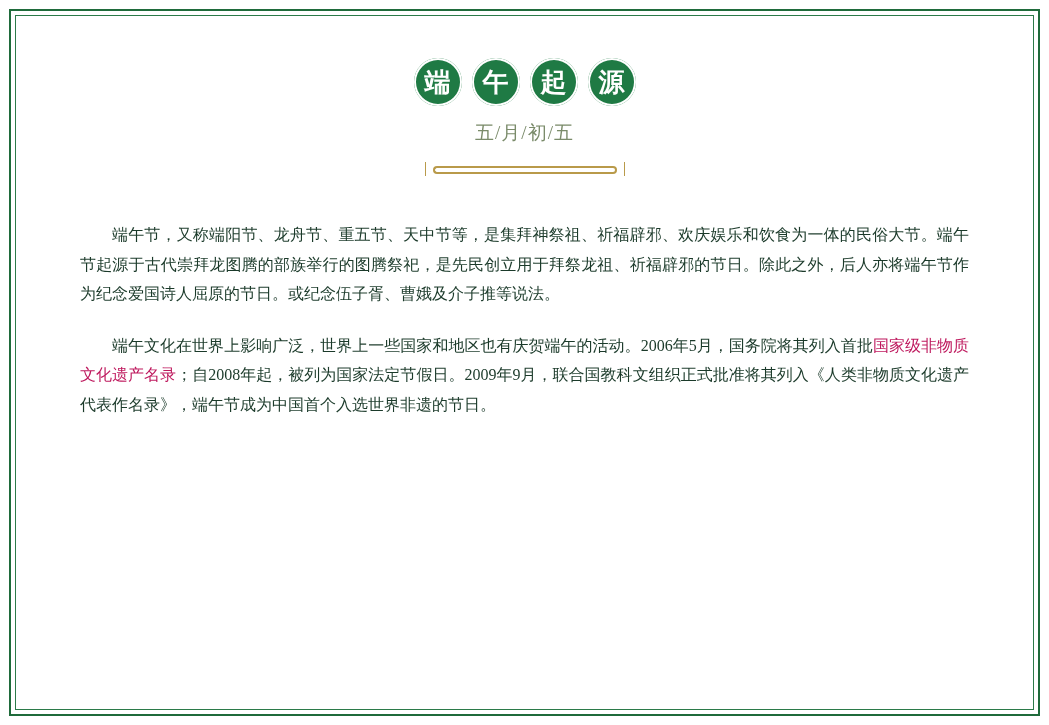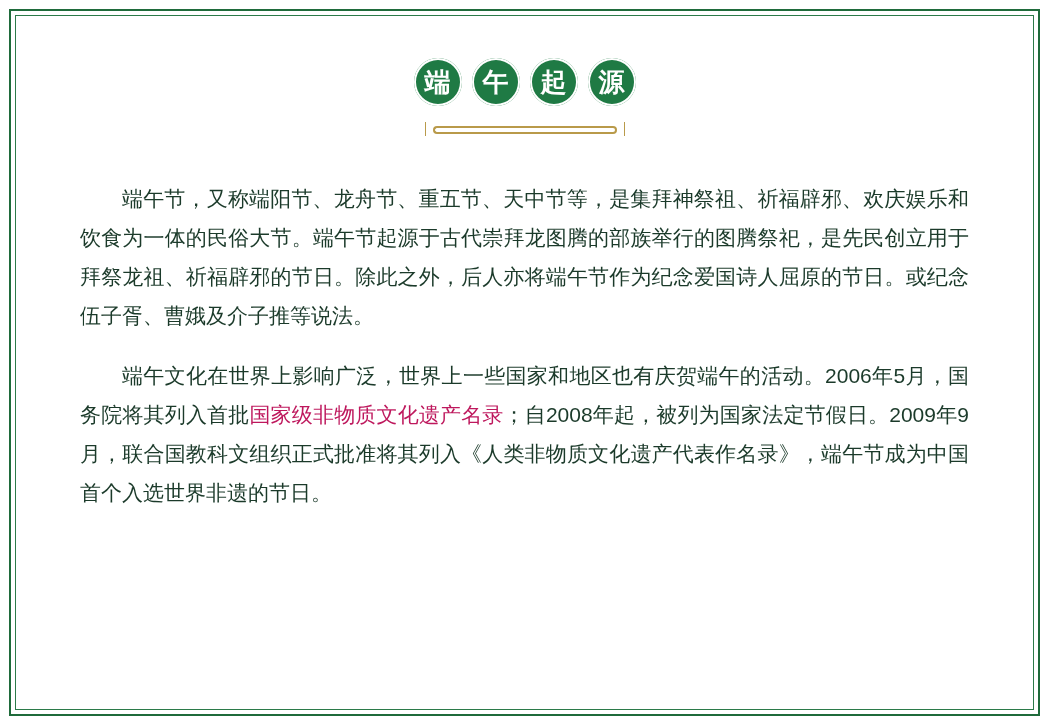--- a/index.html
+++ b/index.html
@@ -125,26 +125,26 @@
   .ornament .tip.l { left: 20px; }
   .ornament .tip.r { right: 20px; }
 
   
   .body-text {
     margin-top: 34px;
     padding: 0 16px;
   }
   .para {
     color: #1b3a2a;
-    font-size: 21px;
+    font-size: 16px;
     line-height: 1.85;
     text-align: justify;
     text-indent: 2em;
     margin: 0 0 22px 0;
-    font-family: Liberation Sans, sans-serif;
+    font-family: Liberation Serif, serif;
   }
   .para:last-child { margin-bottom: 0; }
   .hl {
     color: #be185d;
   }
 </style>
 </head>
 <body>
 
 <div class="page">
@@ -154,20 +154,21 @@
 
   <div class="content">
 
     <div class="title-row">
       <div class="title-char">端</div>
       <div class="title-char">午</div>
       <div class="title-char">起</div>
       <div class="title-char">源</div>
     </div>
 
+    <div class="subtitle">五/月/初/五</div>
 
     <div class="ornament">
       <div class="bar b1"></div>
       <div class="bar b2"></div>
       <div class="cap left"></div>
       <div class="cap right"></div>
       <div class="tip l"></div>
       <div class="tip r"></div>
     </div>
 

